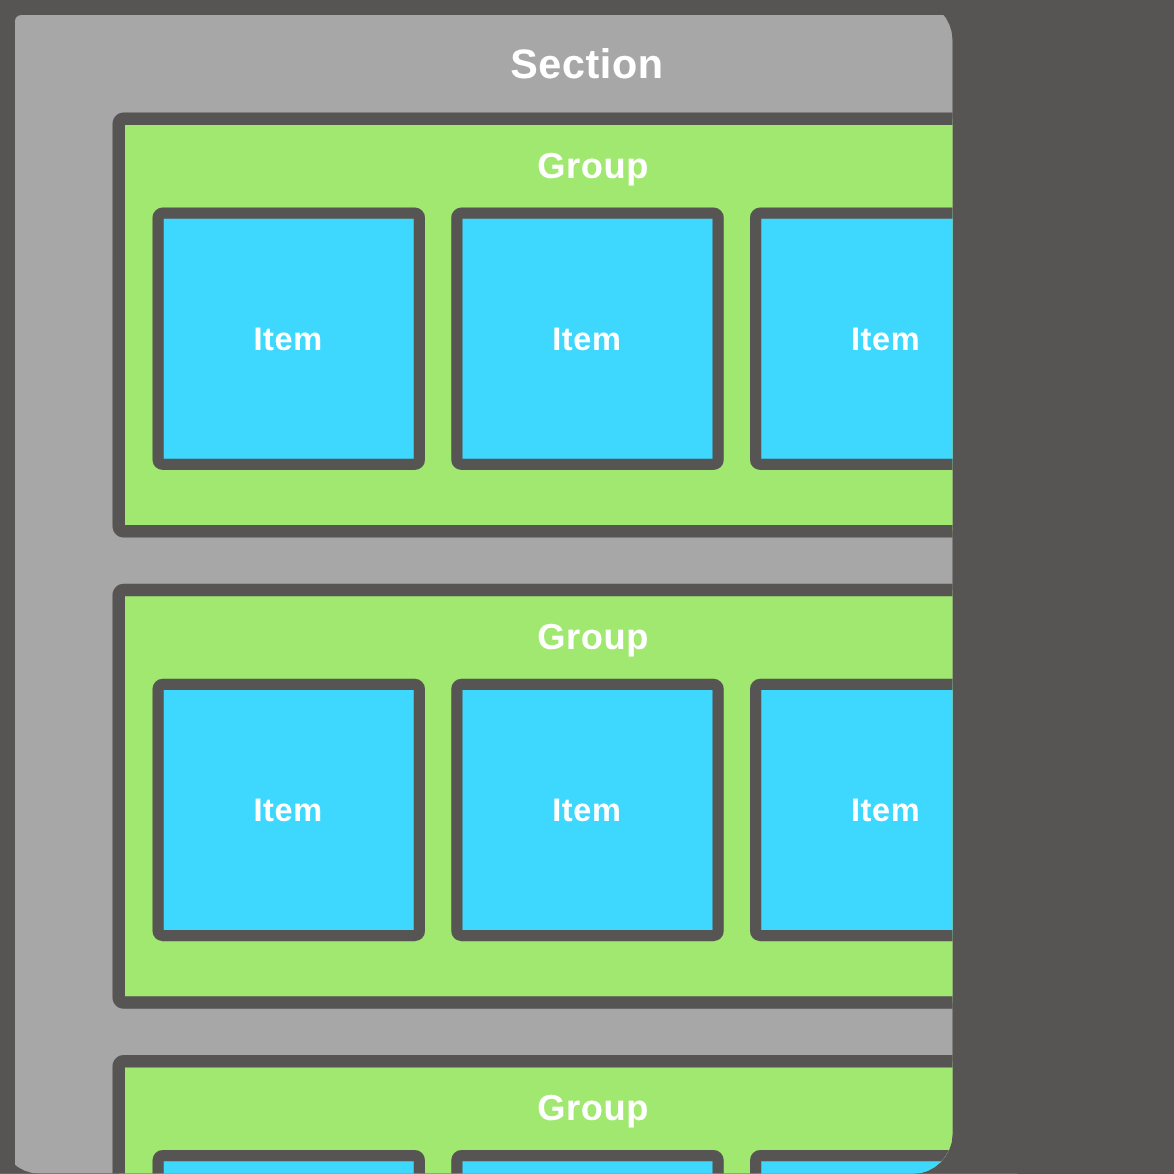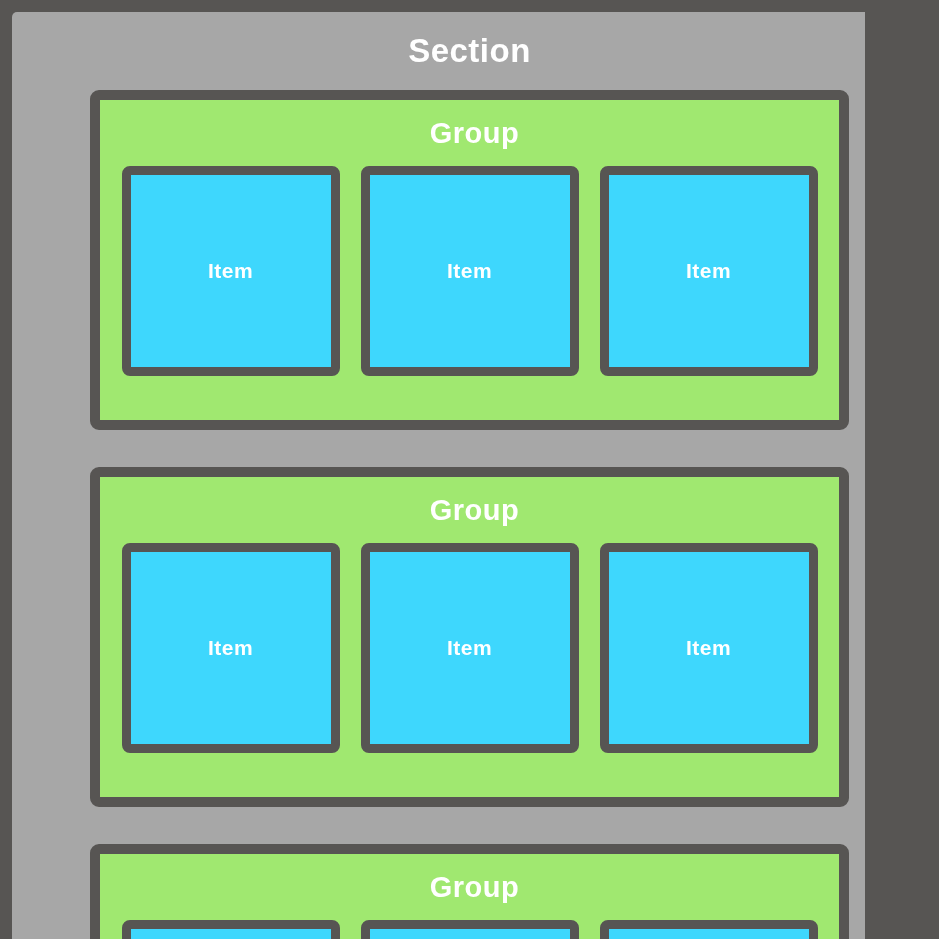--- a/index.html
+++ b/index.html
@@ -13,24 +13,25 @@
   html, body { margin: 0; padding: 0; }
   body {
     width: 939px;
     height: 939px;
     overflow: hidden;
     font-family: "Liberation Sans", "DejaVu Sans", sans-serif;
     background: var(--outline, #575553);
   }
   .canvas {
     position: relative;
-    width: 865px;
+    width: 762px;
     height: 939px;
     background: var(--outline, #575553);
     overflow: hidden;
+    border-radius: 32px;
   }
   
   .content {
     position: absolute;
     left: 12px;
     top: 12px;
     width: 915px;
     height: 927px;
     background: var(--canvas-background, #a7a7a7);
     border-radius: 5px 5px 0 0;
@@ -81,21 +82,21 @@
   .item {
     width: 218px;
     height: 210px;
     background: var(--item-fill, #3ed7fd);
     border: 9px solid var(--outline, #575553);
     border-radius: 8px;
     display: flex;
     align-items: center;
     justify-content: center;
     color: var(--label-text, #ffffff);
-    font-size: 21px;
+    font-size: 26px;
     font-weight: bold;
     letter-spacing: 0.5px;
   }
 </style>
 </head>
 <body>
 
 <div class="canvas">
   <div class="content">
 

